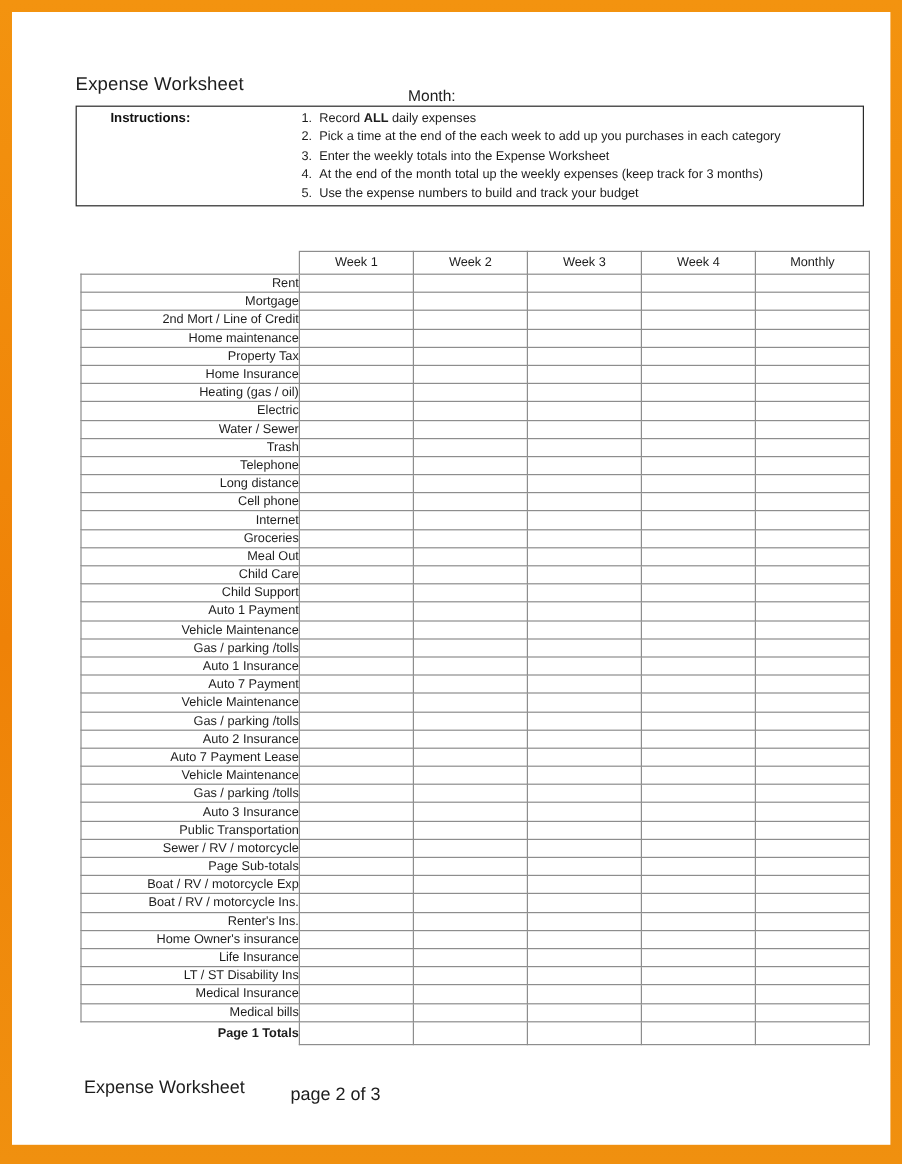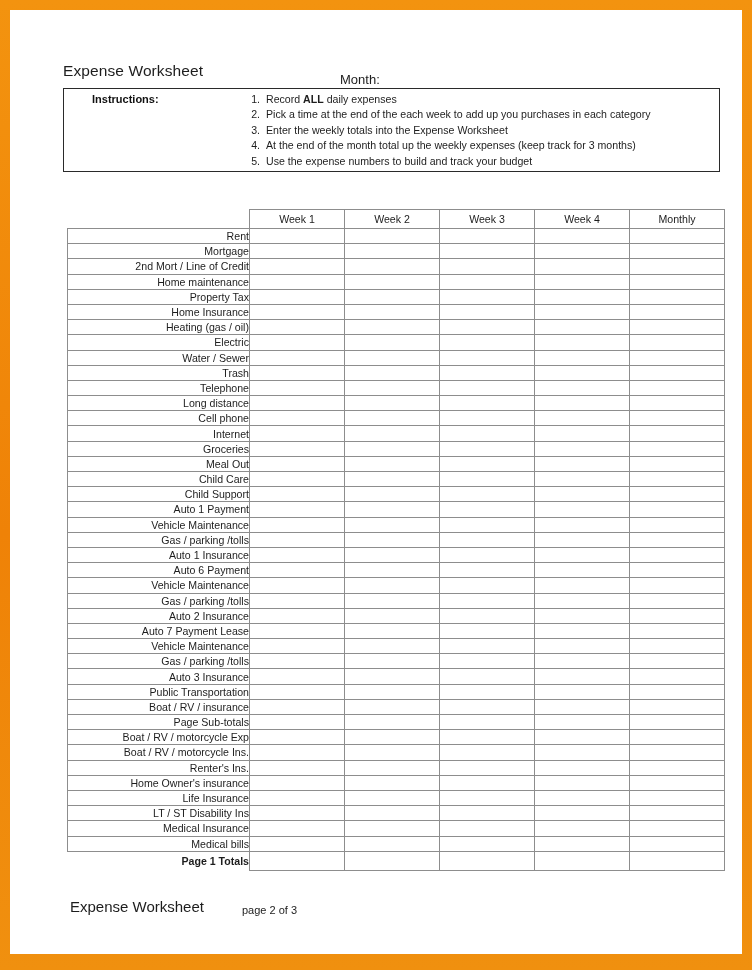--- a/index.html
+++ b/index.html
@@ -163,21 +163,21 @@
     left: 60px;
     top: 888px;
     font-size: 15px;
     color: #1d1d1d;
     white-space: nowrap;
   }
   .footer-page {
     position: absolute;
     left: 232px;
     top: 894px;
-    font-size: 11px;
+    font-size: 15px;
     color: #1d1d1d;
     white-space: nowrap;
   }
 </style>
 </head>
 <body>
 
 <div id="screen">
   <div id="page">
 
@@ -386,21 +386,21 @@
             </tr>
             <tr>
               <td class="label">Auto 1 Insurance</td>
               <td class="data"></td>
               <td class="data"></td>
               <td class="data"></td>
               <td class="data"></td>
               <td class="data"></td>
             </tr>
             <tr>
-              <td class="label">Auto 6 Payment</td>
+              <td class="label">Auto 7 Payment</td>
               <td class="data"></td>
               <td class="data"></td>
               <td class="data"></td>
               <td class="data"></td>
               <td class="data"></td>
             </tr>
             <tr>
               <td class="label">Vehicle Maintenance</td>
               <td class="data"></td>
               <td class="data"></td>
@@ -458,21 +458,21 @@
             </tr>
             <tr>
               <td class="label">Public Transportation</td>
               <td class="data"></td>
               <td class="data"></td>
               <td class="data"></td>
               <td class="data"></td>
               <td class="data"></td>
             </tr>
             <tr>
-              <td class="label">Boat / RV / insurance</td>
+              <td class="label">Sewer / RV / motorcycle</td>
               <td class="data"></td>
               <td class="data"></td>
               <td class="data"></td>
               <td class="data"></td>
               <td class="data"></td>
             </tr>
             <tr>
               <td class="label">Page Sub-totals</td>
               <td class="data"></td>
               <td class="data"></td>

